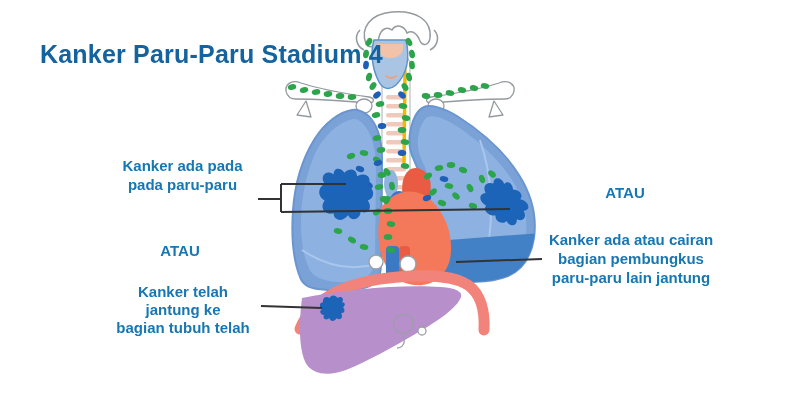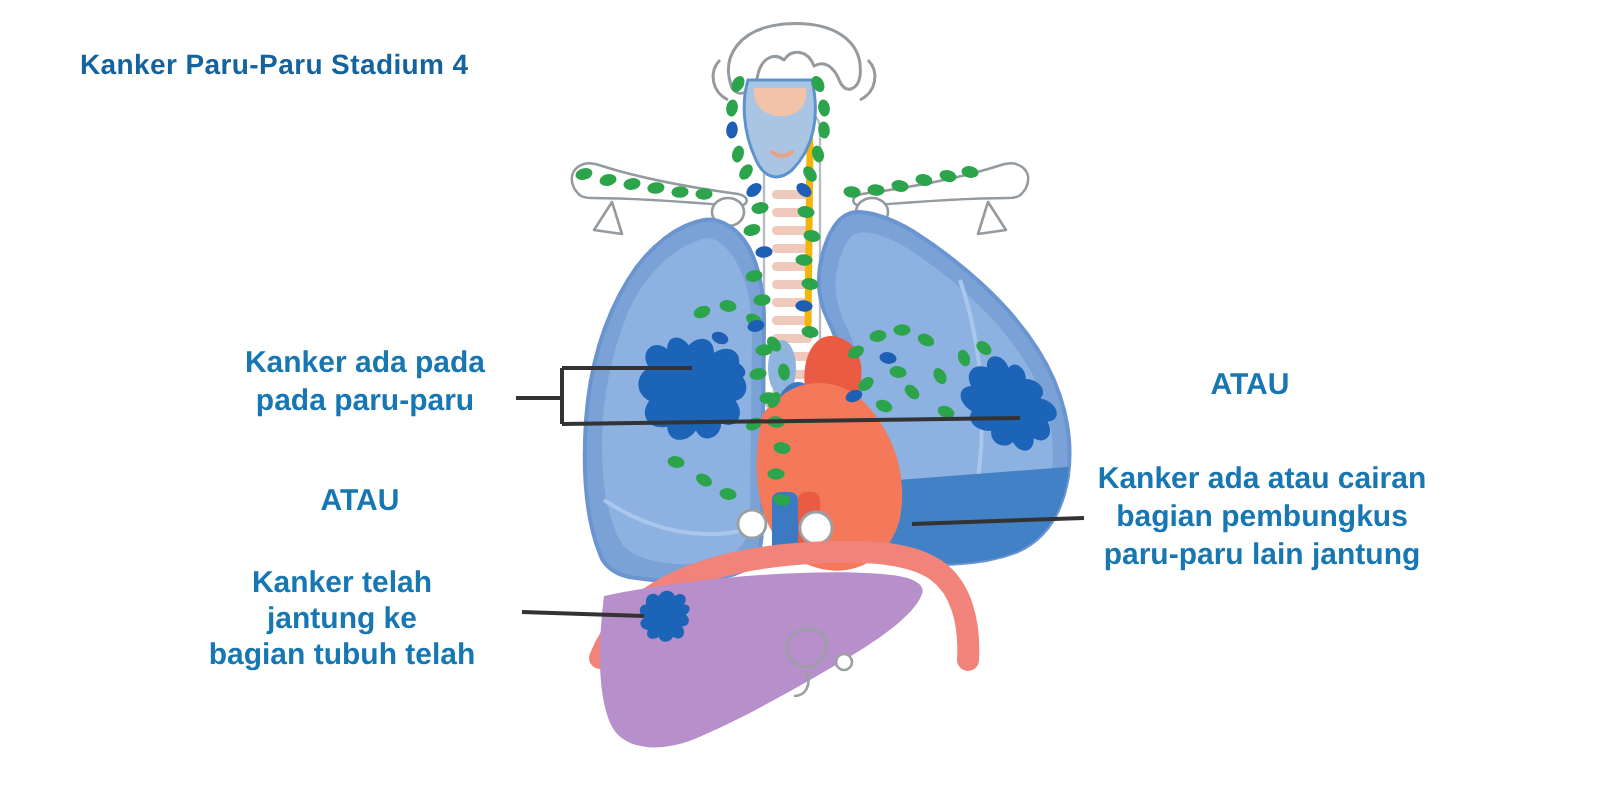--- a/index.html
+++ b/index.html
@@ -1,25 +1,25 @@
 <!DOCTYPE html>
 <html style="--title_text: #15639E; --label_text: #1777B3; --connector: #333333; --lung: #7BA2D7; --lung_light: #8DB2E1; --lung_edge: #6A95D0; --fissure: #A9C6EC; --effusion: #4281C6; --tumor: #1B64B8; --lymph_green: #2BA44B; --lymph_blue: #1E5FB5; --heart: #F4795B; --artery_red: #E95C43; --vein_blue: #3B7AC2; --liver: #B78FCB; --diaphragm: #F2837A; --duct_yellow: #F3B50A; --ring_pink: #F0C9BD; --bone_outline: #949A9E; --neck_blue: #AAC5E4; --neck_peach: #F2C3A9;"><head>
 <meta charset="utf-8">
 <style>
   html,body{margin:0;padding:0;background:#fff;}
   #stage{position:relative;width:800px;height:400px;background:#fff;overflow:hidden;
          font-family:"Liberation Sans",sans-serif;}
   #anatomy{position:absolute;left:0;top:0;}
-  .title{position:absolute;left:40px;top:24px;font-weight:bold;font-size:14px;
+  .title{position:absolute;left:40px;top:40px;font-weight:bold;font-size:25px;
          color:var(--title_text);letter-spacing:.2px;white-space:nowrap;}
   .lbl{position:absolute;font-weight:bold;font-size:15px;line-height:19px;
        color:var(--label_text);text-align:center;}
-  #lbl-both{left:110px;top:172px;width:145px;}
+  #lbl-both{left:110px;top:156px;width:145px;}
   #atau-left{left:130px;top:241px;width:100px;}
-  #lbl-spread{left:96px;top:283px;width:150px;line-height:18px;}
+  #lbl-spread{left:108px;top:283px;width:150px;line-height:18px;}
   #atau-right{left:575px;top:183px;width:100px;}
   #lbl-effusion{left:535px;top:230px;width:192px;}
 </style>
 </head>
 <body>
 
 <div id="stage">
 
   <svg id="anatomy" width="800" height="400" viewBox="0 0 800 400">
     <defs>

